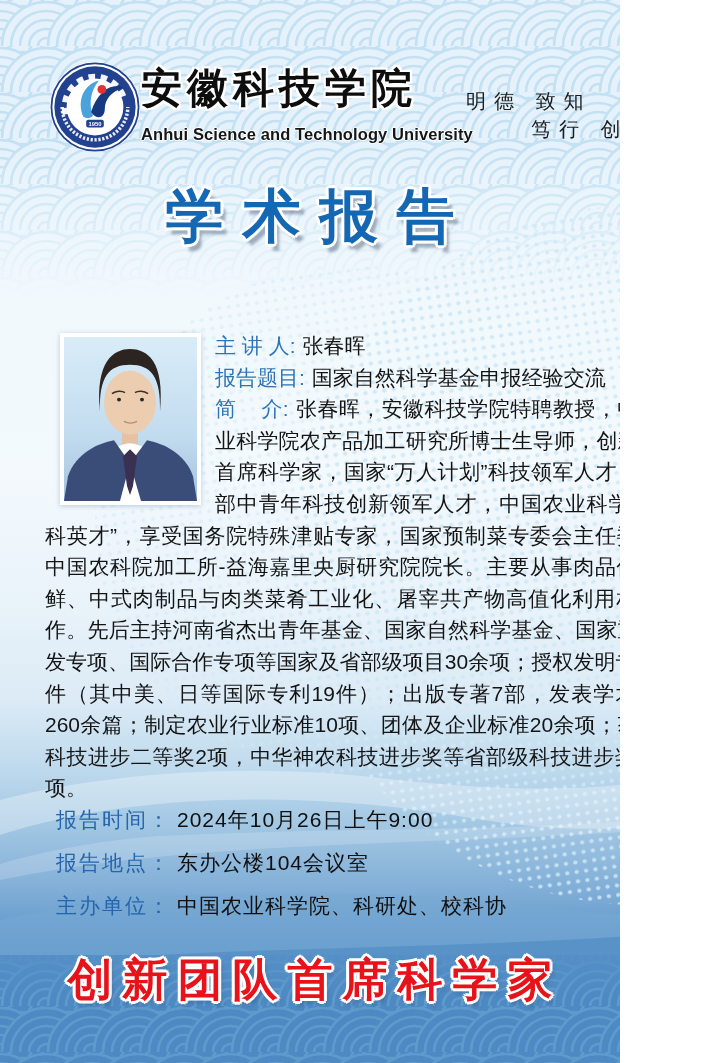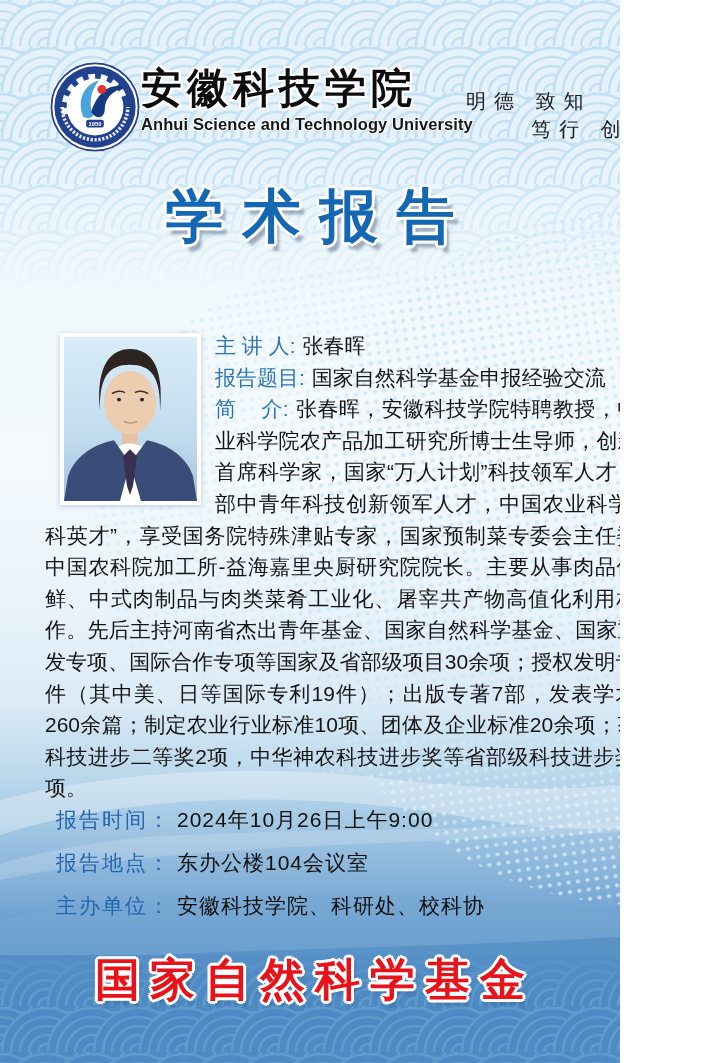--- a/index.html
+++ b/index.html
@@ -13,21 +13,21 @@
   }
   .layer{position:absolute;left:0;pointer-events:none;}
   
   .logo{position:absolute;left:48px;top:60px;width:94px;height:94px;}
   .uniblock{position:absolute;left:141px;top:64px;}
   .uni-cn{
     font-size:41px;font-weight:900;color:#0d0d0d;letter-spacing:5px;line-height:48px;
     text-shadow:-2px 0 #fff,2px 0 #fff,0 -2px #fff,0 2px #fff,-2px -2px #fff,2px 2px #fff,-2px 2px #fff,2px -2px #fff;
   }
   .uni-en{
-    font-size:16.5px;font-weight:bold;color:#161616;margin-top:3px;letter-spacing:0.1px;
+    font-size:16.5px;font-weight:bold;color:#161616;margin-top:13px;letter-spacing:0.1px;
     text-shadow:-1px 0 #fff,1px 0 #fff,0 -1px #fff,0 1px #fff;
   }
   .motto{position:absolute;font-size:20px;color:#1b1b1b;letter-spacing:8px;white-space:pre;}
   .motto1{left:466px;top:88px;}
   .motto2{left:531px;top:116px;}
   
   .title{
     position:absolute;top:178px;left:0;width:100%;text-align:center;box-sizing:border-box;
     font-size:58px;font-weight:bold;color:#1467b2;letter-spacing:19px;padding-left:19px;
     text-shadow:-3px 0 #fff,3px 0 #fff,0 -3px #fff,0 3px #fff,-2px -2px #fff,2px 2px #fff,-2px 2px #fff,2px -2px #fff,5px 7px 3px rgba(105,122,145,.6);
@@ -316,18 +316,18 @@
       <path d="M66,113 L59,120 L63,150 L66,159 L69,150 L73,120 Z" fill="#3b2f52"></path>
     </svg>
     <div class="row"><span class="lbl">主 讲 人:</span><span class="val">张春晖</span></div>
     <div class="row"><span class="lbl">报告题目:</span><span class="val">国家自然科学基金申报经验交流</span></div>
     <p><span class="lbl">简    介:</span><span class="introtext">张春晖，安徽科技学院特聘教授，中国农业科学院农产品加工研究所博士生导师，创新团队首席科学家，国家“万人计划”科技领军人才，科技部中青年科技创新领军人才，中国农业科学院“农科英才”，享受国务院特殊津贴专家，国家预制菜专委会主任委员，中国农科院加工所-益海嘉里央厨研究院院长。主要从事肉品保质保鲜、中式肉制品与肉类菜肴工业化、屠宰共产物高值化利用相关工作。先后主持河南省杰出青年基金、国家自然科学基金、国家重点研发专项、国际合作专项等国家及省部级项目30余项；授权发明专利72件（其中美、日等国际专利19件）；出版专著7部，发表学术论文260余篇；制定农业行业标准10项、团体及企业标准20余项；获国家科技进步二等奖2项，中华神农科技进步奖等省部级科技进步奖励10项。</span></p>
   </div>
 
   <div class="details">
     <div class="drow"><span class="dlbl">报告时间：</span><span class="dval">2024年10月26日上午9:00</span></div>
     <div class="drow"><span class="dlbl">报告地点：</span><span class="dval">东办公楼104会议室</span></div>
-    <div class="drow"><span class="dlbl">主办单位：</span><span class="dval">安徽科技学院、科研处、校科协</span></div>
+    <div class="drow"><span class="dlbl">主办单位：</span><span class="dval">中国农业科学院、科研处、校科协</span></div>
   </div>
 
-  <div class="welcome">国家自然科学基金</div>
+  <div class="welcome">创新团队首席科学家</div>
 
 </div>
 
 </body></html>

